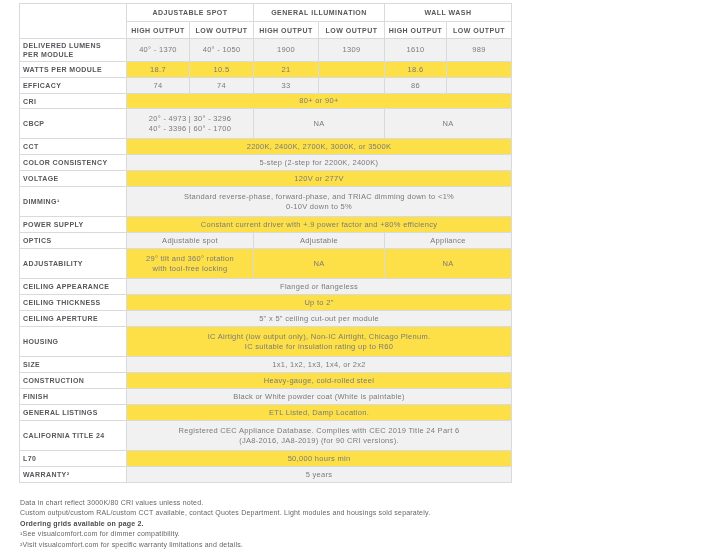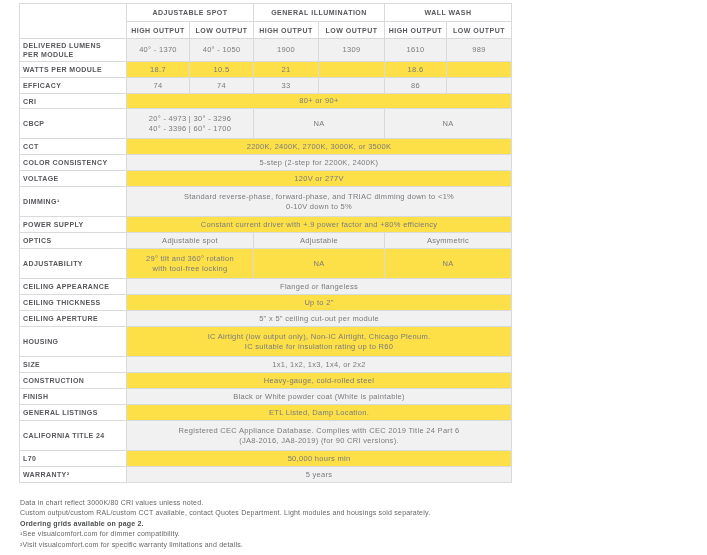--- a/index.html
+++ b/index.html
@@ -110,21 +110,21 @@
 0-10V down to 5%</td>
       </tr>
       <tr class="r1">
         <td class="lbl">POWER SUPPLY</td>
         <td class="val" colspan="6">Constant current driver with +.9 power factor and +80% efficiency</td>
       </tr>
       <tr class="r1">
         <td class="lbl">OPTICS</td>
         <td class="val" colspan="2">Adjustable spot</td>
         <td class="val" colspan="2">Adjustable</td>
-        <td class="val" colspan="2">Asymmetric</td>
+        <td class="val" colspan="2">Appliance</td>
       </tr>
       <tr class="r2">
         <td class="lbl">ADJUSTABILITY</td>
         <td class="val" colspan="2">29° tilt and 360° rotation
 with tool-free locking</td>
         <td class="val" colspan="2">NA</td>
         <td class="val" colspan="2">NA</td>
       </tr>
       <tr class="r1">
         <td class="lbl">CEILING APPEARANCE</td>

